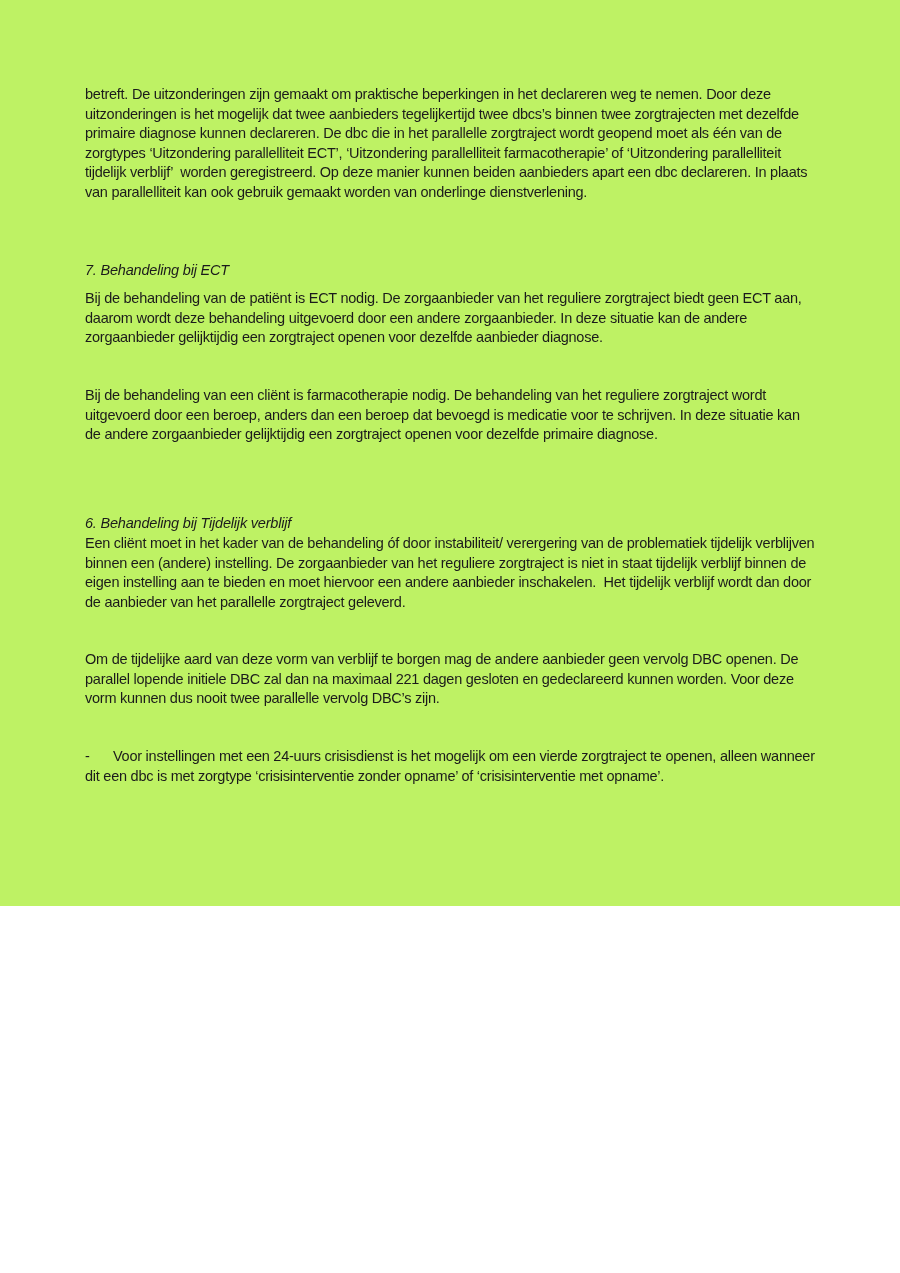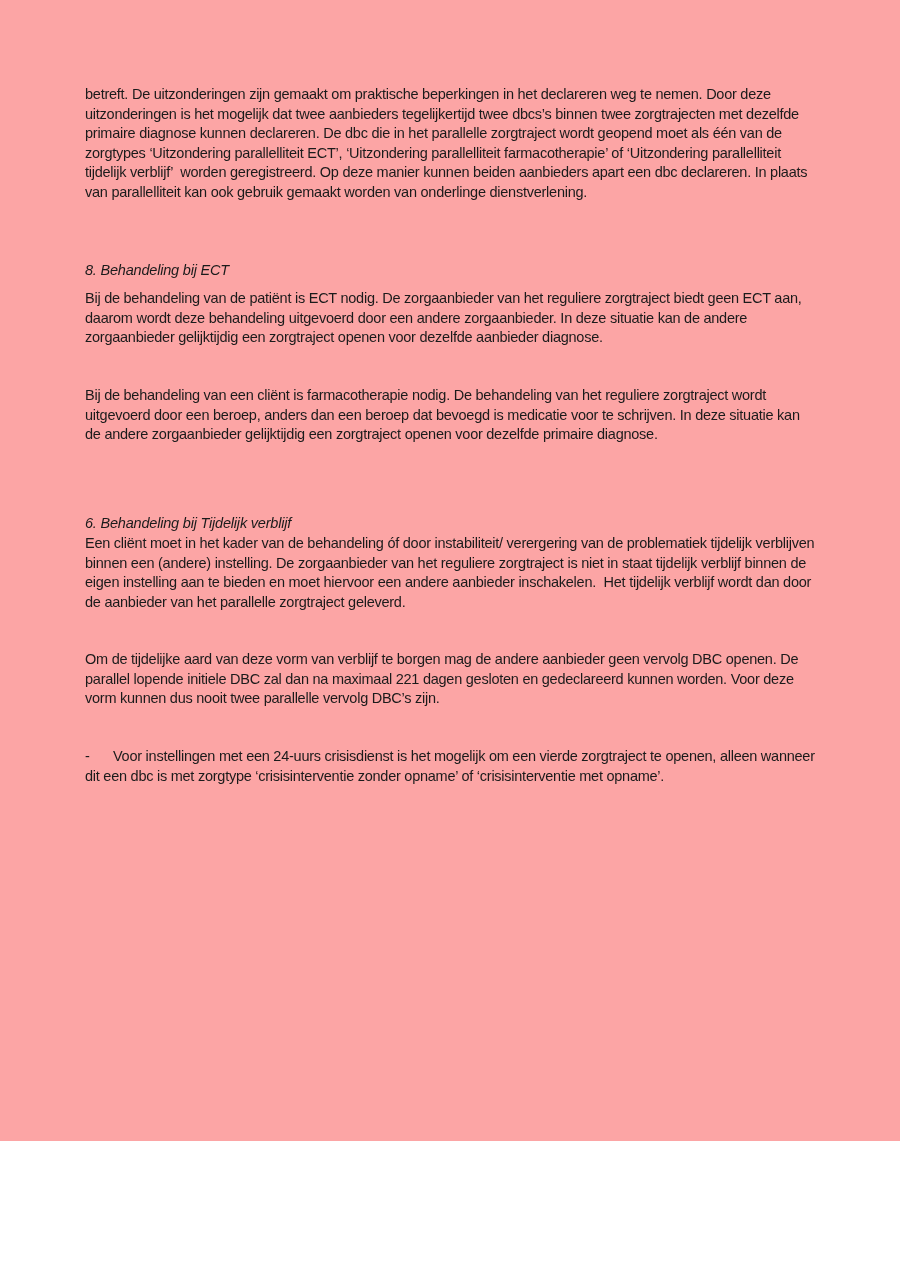--- a/index.html
+++ b/index.html
@@ -3,22 +3,22 @@
 <meta charset="utf-8">
 <style>
   html, body {
     margin: 0;
     padding: 0;
     background: #ffffff;
   }
   .page {
     position: relative;
     width: 900px;
-    height: 1141px;
-    background: #fca5a5;
+    height: 906px;
+    background: #bef264;
     overflow: hidden;
     font-family: "Liberation Sans", sans-serif;
     color: #1b1b1b;
   }
   .abs {
     position: absolute;
     left: 85px;
     width: 732px;
     margin: 0;
   }
@@ -53,21 +53,21 @@
     color: #141414;
   }
 </style>
 </head>
 <body>
 
 <div class="page">
 
   <p class="abs body-text" style="top:85px">betreft. De uitzonderingen zijn gemaakt om praktische beperkingen in het declareren weg te nemen. Door deze uitzonderingen is het mogelijk dat twee aanbieders tegelijkertijd twee dbcs’s binnen twee zorgtrajecten met dezelfde primaire diagnose kunnen declareren. De dbc die in het parallelle zorgtraject wordt geopend moet als één van de zorgtypes ‘Uitzondering parallelliteit ECT’, ‘Uitzondering parallelliteit farmacotherapie’ of ‘Uitzondering parallelliteit tijdelijk verblijf’  worden geregistreerd. Op deze manier kunnen beiden aanbieders apart een dbc declareren. In plaats van parallelliteit kan ook gebruik gemaakt worden van onderlinge dienstverlening.</p>
 
-  <h3 class="abs heading-italic" style="top:261px">8. Behandeling bij ECT</h3>
+  <h3 class="abs heading-italic" style="top:261px">7. Behandeling bij ECT</h3>
 
   <p class="abs body-text" style="top:289px">Bij de behandeling van de patiënt is ECT nodig. De zorgaanbieder van het reguliere zorgtraject biedt geen ECT aan, daarom wordt deze behandeling uitgevoerd door een andere zorgaanbieder. In deze situatie kan de andere zorgaanbieder gelijktijdig een zorgtraject openen voor dezelfde aanbieder diagnose.</p>
 
 
   <p class="abs body-text" style="top:386px">Bij de behandeling van een cliënt is farmacotherapie nodig. De behandeling van het reguliere zorgtraject wordt uitgevoerd door een beroep, anders dan een beroep dat bevoegd is medicatie voor te schrijven. In deze situatie kan de andere zorgaanbieder gelijktijdig een zorgtraject openen voor dezelfde primaire diagnose.</p>
 
   <h3 class="abs heading-italic" style="top:514px">6. Behandeling bij Tijdelijk verblijf</h3>
 
   <p class="abs body-text" style="top:534px">Een cliënt moet in het kader van de behandeling óf door instabiliteit/ verergering van de problematiek tijdelijk verblijven binnen een (andere) instelling. De zorgaanbieder van het reguliere zorgtraject is niet in staat tijdelijk verblijf binnen de eigen instelling aan te bieden en moet hiervoor een andere aanbieder inschakelen.  Het tijdelijk verblijf wordt dan door de aanbieder van het parallelle zorgtraject geleverd.</p>
 

